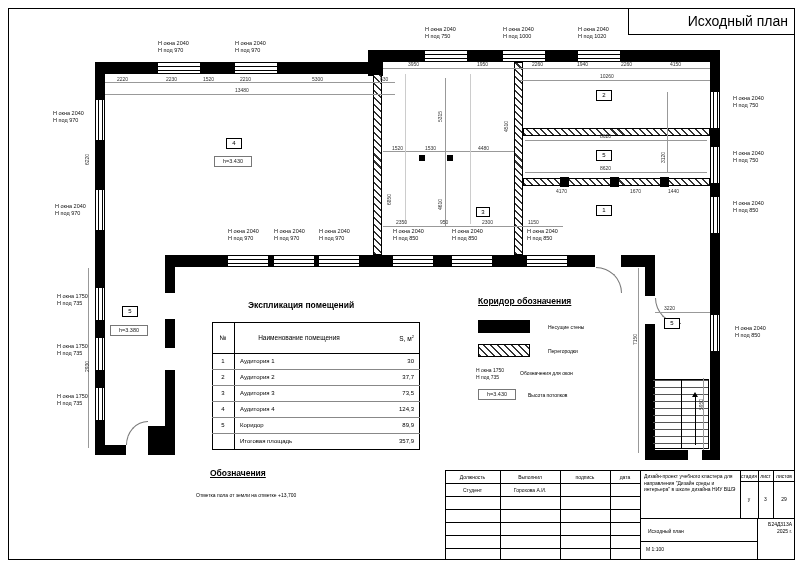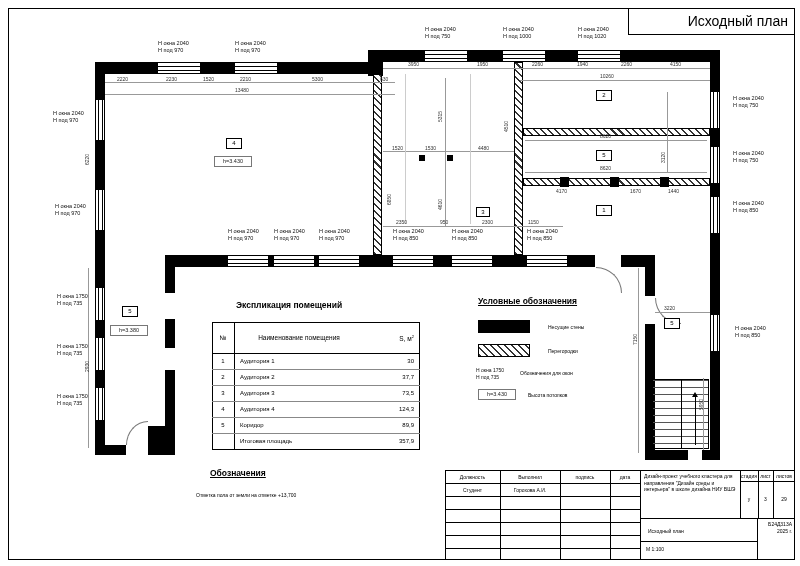--- a/index.html
+++ b/index.html
@@ -234,21 +234,21 @@
   <span class="dimv" style="left:437px;top:122px">5315</span>
   <span class="dimv" style="left:503px;top:132px">4510</span>
   <span class="dimv" style="left:437px;top:210px">4610</span>
   <span class="dimv" style="left:386px;top:205px">6850</span>
   <span class="dimv" style="left:632px;top:345px">7150</span>
   <span class="dimv" style="left:698px;top:410px">5950</span>
   <span class="dimv" style="left:660px;top:163px">3120</span>
   <span class="dimv" style="left:84px;top:165px">6220</span>
   <span class="dimv" style="left:84px;top:372px">2930</span>
 
-  <div class="h2u" style="left:236px;top:300px;text-decoration:none">Экспликация помещений</div>
+  <div class="h2u" style="left:248px;top:300px;text-decoration:none">Экспликация помещений</div>
   <div class="abs" style="left:212px;top:322px;width:208px;height:126px;border-top:1px solid #000;border-bottom:1px solid #000">
     <div class="abs" style="left:0;top:0;width:1px;height:126px;background:#000"></div>
     <div class="abs" style="left:22px;top:0;width:1px;height:126px;background:#000"></div>
     <div class="abs" style="left:207px;top:0;width:1px;height:126px;background:#000"></div>
     <div class="abs" style="left:0;top:30px;width:208px;height:1px;background:#000"></div>
     <div class="abs" style="left:0;top:46px;width:208px;height:1px;background:#888"></div>
     <div class="abs" style="left:0;top:62px;width:208px;height:1px;background:#888"></div>
     <div class="abs" style="left:0;top:78px;width:208px;height:1px;background:#888"></div>
     <div class="abs" style="left:0;top:94px;width:208px;height:1px;background:#888"></div>
     <div class="abs" style="left:0;top:110px;width:208px;height:1px;background:#888"></div>
@@ -268,21 +268,21 @@
     <div class="abs ctr" style="left:0;top:83px;width:22px;font-size:6px">4</div>
     <div class="abs" style="left:28px;top:83px;width:120px;font-size:6px">Аудитория 4</div>
     <div class="abs" style="left:158px;top:83px;width:44px;font-size:6px;text-align:right">124,3</div>
     <div class="abs ctr" style="left:0;top:99px;width:22px;font-size:6px">5</div>
     <div class="abs" style="left:28px;top:99px;width:120px;font-size:6px">Коридор</div>
     <div class="abs" style="left:158px;top:99px;width:44px;font-size:6px;text-align:right">89,9</div>
     <div class="abs" style="left:28px;top:115px;width:120px;font-size:6px">Итоговая площадь</div>
     <div class="abs" style="left:158px;top:115px;width:44px;font-size:6px;text-align:right">357,9</div>
   </div>
 
-  <div class="h2u" style="left:478px;top:296px">Условные обозначения</div>
+  <div class="h2u" style="left:478px;top:296px">Коридор обозначения</div>
   <div class="w" style="left:478px;top:320px;width:52px;height:13px"></div>
   <div class="abs small" style="left:548px;top:324px">Несущие стены</div>
   <div class="hch" style="left:478px;top:344px;width:52px;height:13px"></div>
   <div class="abs small" style="left:548px;top:348px">Перегородки</div>
   <div class="wlab" style="left:476px;top:367px;font-size:5px">
       <span>Н окна 1750</span>
       <span>Н под 735</span>
     </div>
   <div class="abs small" style="left:520px;top:370px">Обозначения для окон</div>
   <div class="hbox" style="left:478px;top:389px;width:38px;height:11px">h=3.430</div>

